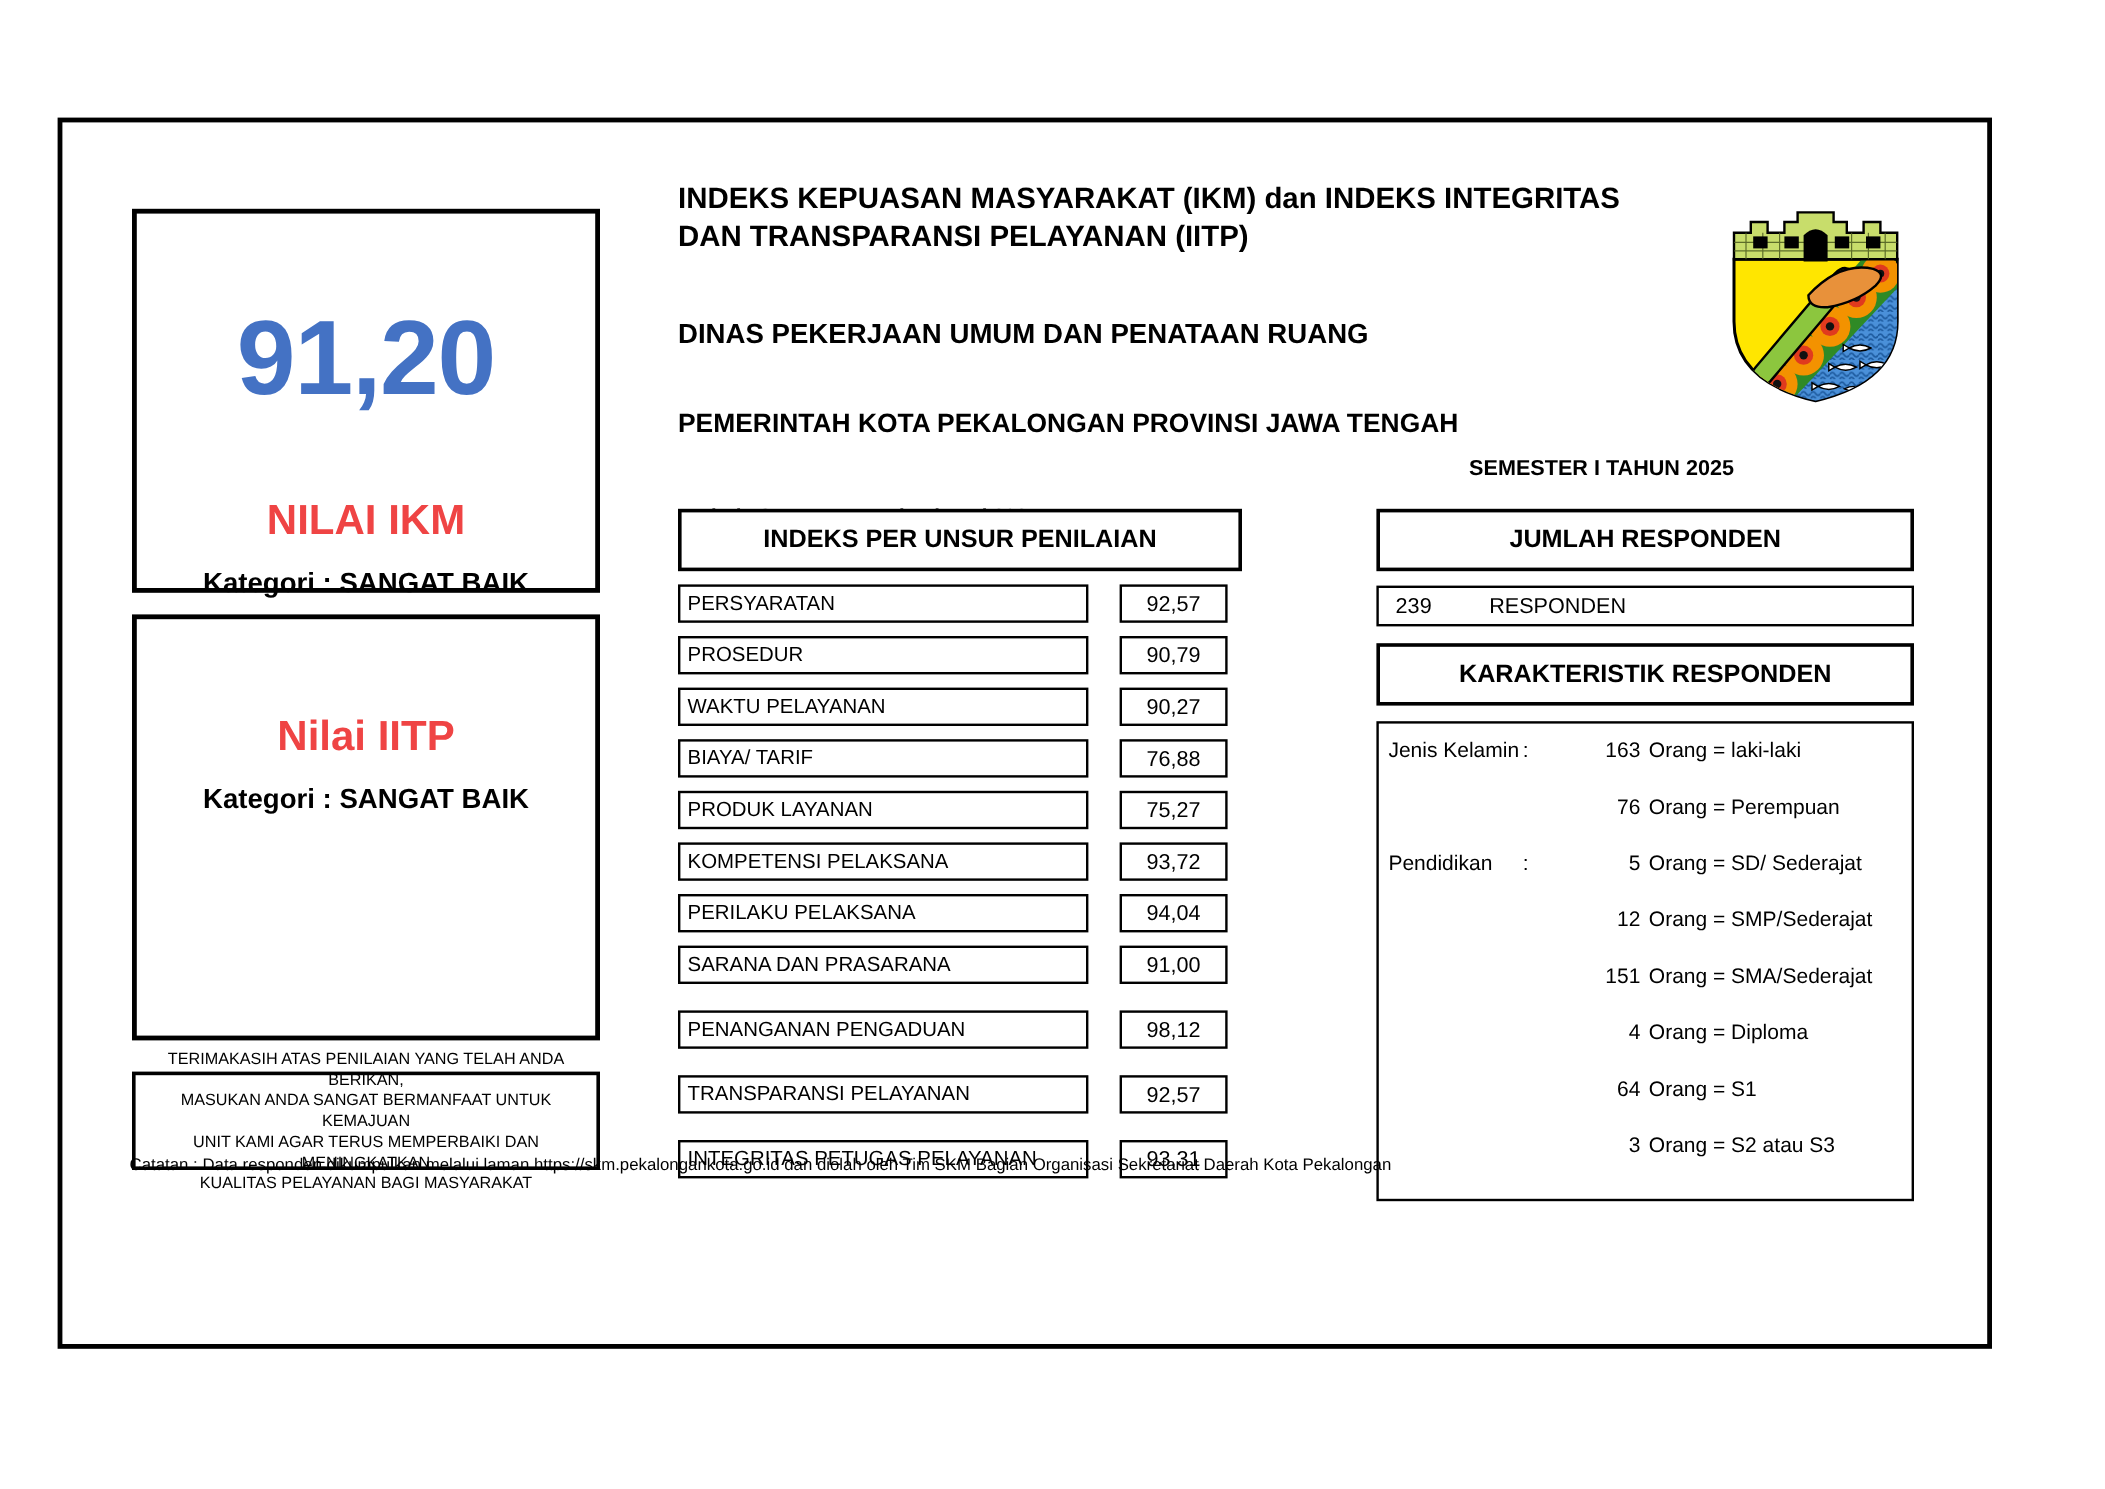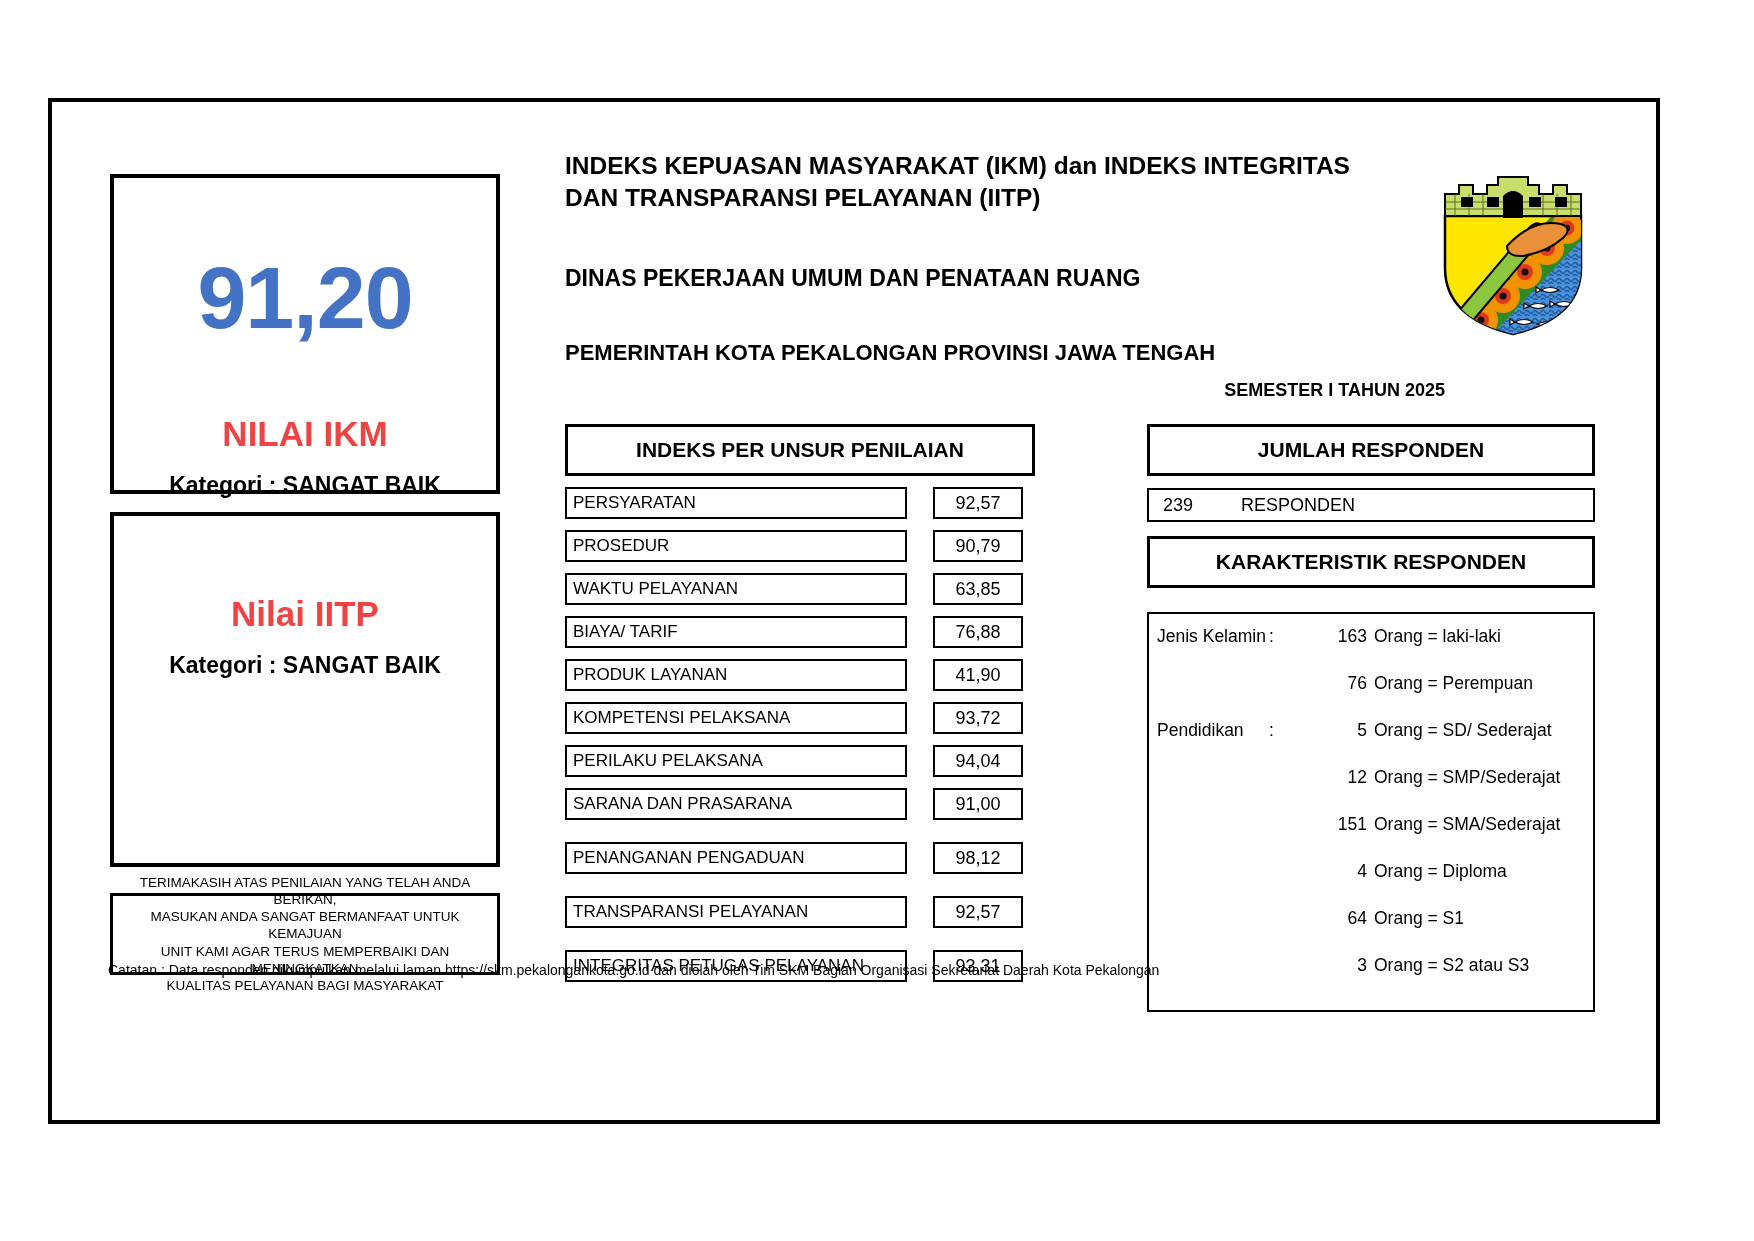--- a/index.html
+++ b/index.html
@@ -201,21 +201,21 @@
     width: 92px;
     padding-left: 14px;
     box-sizing: border-box;
   }
   #karakteristik-head {
     margin-top: 14px;
   }
   #karakteristik-body {
     border: 2.5px solid #000000;
     box-sizing: border-box;
-    margin-top: 24px;
+    margin-top: 13px;
     height: 400px;
     padding: 12px 17px 0 0;
   }
   .karak-row {
     display: flex;
     align-items: baseline;
     height: 47px;
     font-size: 17.5px;
   }
   .karak-label {
@@ -375,29 +375,29 @@
     <div class="unsur-row">
       <div class="unsur-name">PERSYARATAN</div>
       <div class="unsur-value">92,57</div>
     </div>
     <div class="unsur-row">
       <div class="unsur-name">PROSEDUR</div>
       <div class="unsur-value">90,79</div>
     </div>
     <div class="unsur-row">
       <div class="unsur-name">WAKTU PELAYANAN</div>
-      <div class="unsur-value">63,85</div>
+      <div class="unsur-value">90,27</div>
     </div>
     <div class="unsur-row">
       <div class="unsur-name">BIAYA/ TARIF</div>
       <div class="unsur-value">76,88</div>
     </div>
     <div class="unsur-row">
       <div class="unsur-name">PRODUK LAYANAN</div>
-      <div class="unsur-value">41,90</div>
+      <div class="unsur-value">75,27</div>
     </div>
     <div class="unsur-row">
       <div class="unsur-name">KOMPETENSI PELAKSANA</div>
       <div class="unsur-value">93,72</div>
     </div>
     <div class="unsur-row">
       <div class="unsur-name">PERILAKU PELAKSANA</div>
       <div class="unsur-value">94,04</div>
     </div>
     <div class="unsur-row">

